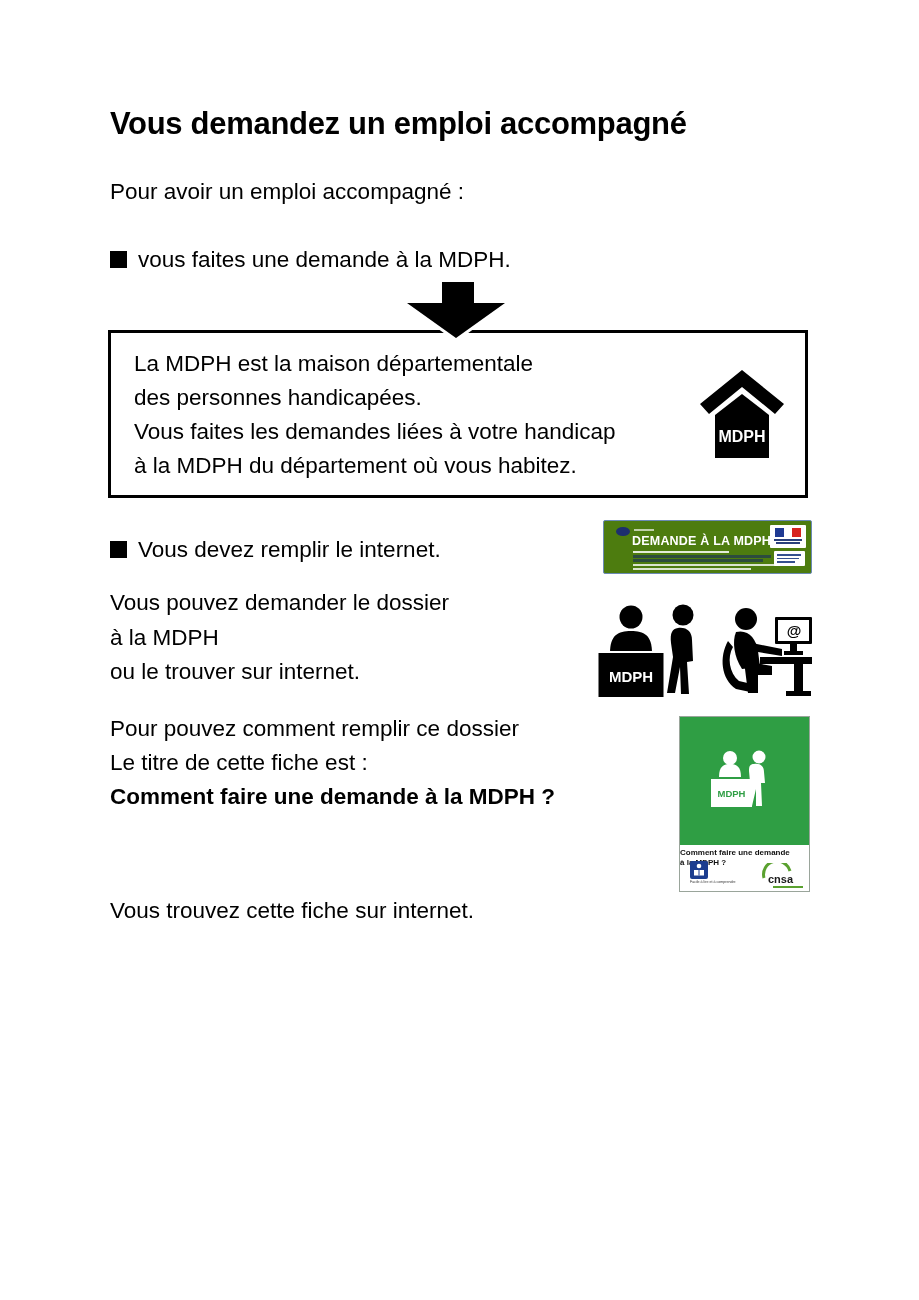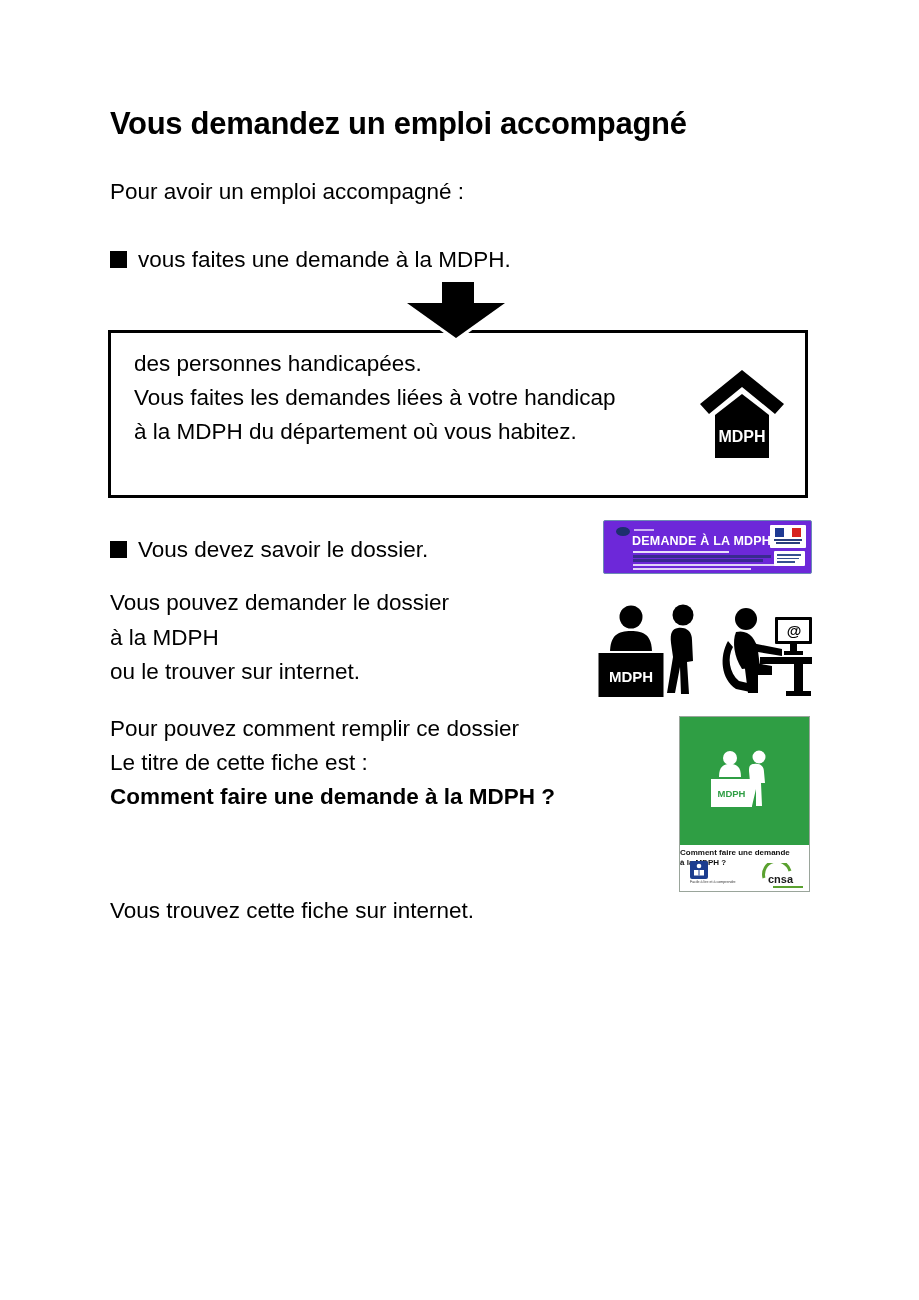--- a/index.html
+++ b/index.html
@@ -12,21 +12,21 @@
   .t  { font-size:22.5px; white-space:nowrap; }
   .lh { line-height:34.5px; }
   .bold { font-weight:bold; }
   .sq { display:inline-block; width:17px; height:17px; background:#000; margin-right:11px; vertical-align:-1px; }
 
   
   .info-box { left:108px; top:330px; width:694px; height:162px; border:3px solid #000; }
   .box-lines { position:absolute; left:23px; top:14px; font-size:22.5px; line-height:34px; white-space:nowrap; }
 
   
-  .form-thumb { left:603px; top:520px; width:207px; height:52px; background:#6d28d9; border:1px solid #6b8ab5; border-radius:2px; }
+  .form-thumb { left:603px; top:520px; width:207px; height:52px; background:#4d7c0f; border:1px solid #6b8ab5; border-radius:2px; }
   .form-oval { position:absolute; left:12px; top:6px; width:14px; height:9px; background:#1d2f6e; border-radius:50%; }
   .form-oval-caption { position:absolute; left:30px; top:8px; width:20px; height:2px; background:rgba(255,255,255,.65); }
   .form-title { position:absolute; left:28px; top:13px; font-size:12.5px; font-weight:bold; color:#ffffff; white-space:nowrap; letter-spacing:.2px; }
   .fl { position:absolute; height:2px; }
   .fl1 { left:29px; top:30px; width:96px;  background:rgba(255,255,255,.85); }
   .fl2 { left:29px; top:34px; width:138px; background:rgba(23,43,94,.6); height:2.5px; }
   .fl3 { left:29px; top:38px; width:130px; background:rgba(23,43,94,.6); height:2.5px; }
   .fl4 { left:29px; top:43px; width:150px; background:rgba(255,255,255,.8); }
   .fl5 { left:29px; top:47px; width:118px; background:rgba(255,255,255,.8); }
   .flag-box { position:absolute; right:5px; top:4px; width:36px; height:23px; background:#ffffff; border-radius:1px; }
@@ -59,34 +59,35 @@
   <div class="abs t" style="left:110px; top:247px;">
     <span class="sq"></span><span>vous faites une demande à la MDPH.</span>
   </div>
 
   <svg class="abs" style="left:404px; top:281px; z-index:3;" width="104" height="58" viewBox="0 0 104 58">
     <polygon points="38,1 70,1 70,22 101,22 52,57 3,22 38,22" fill="#000" stroke="#fff" stroke-width="6" style="paint-order:stroke"></polygon>
   </svg>
 
   <div class="abs info-box">
     <div class="box-lines">
+      <div>La MDPH est la maison départementale</div>
       <div>des personnes handicapées.</div>
       <div>Vous faites les demandes liées à votre handicap</div>
       <div>à la MDPH du département où vous habitez.</div>
     </div>
   </div>
 
   <svg class="abs" style="left:698px; top:368px;" width="88" height="92" viewBox="0 0 88 92">
     <polygon points="44,2 86,36 77,46 44,19 11,46 2,36" fill="#000"></polygon>
     <polygon points="44,26 71,47 71,90 17,90 17,47" fill="#000"></polygon>
     <text x="44" y="74" text-anchor="middle" font-size="16" font-weight="bold" fill="#fff">MDPH</text>
   </svg>
 
   <div class="abs t" style="left:110px; top:537px;">
-    <span class="sq"></span><span>Vous devez savoir le dossier.</span>
+    <span class="sq"></span><span>Vous devez remplir le internet.</span>
   </div>
 
   <div class="abs form-thumb">
     <div class="form-oval"></div>
     <div class="form-oval-caption"></div>
     <div class="form-title">DEMANDE À LA MDPH</div>
     <div class="fl fl1"></div>
     <div class="fl fl2"></div>
     <div class="fl fl3"></div>
     <div class="fl fl4"></div>

